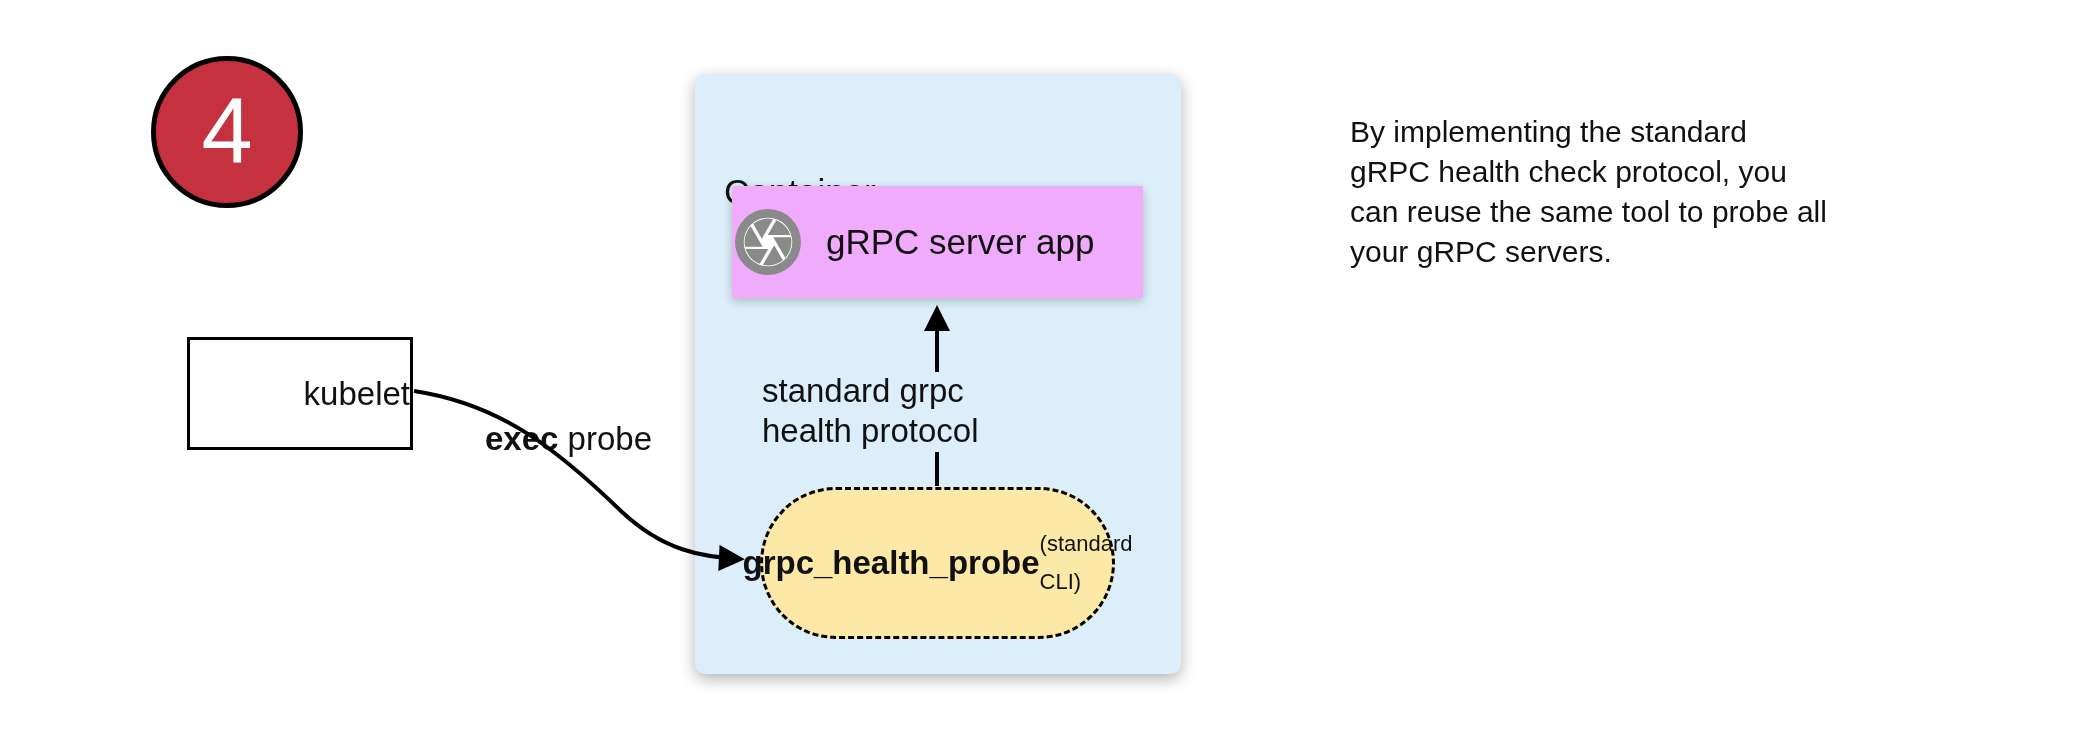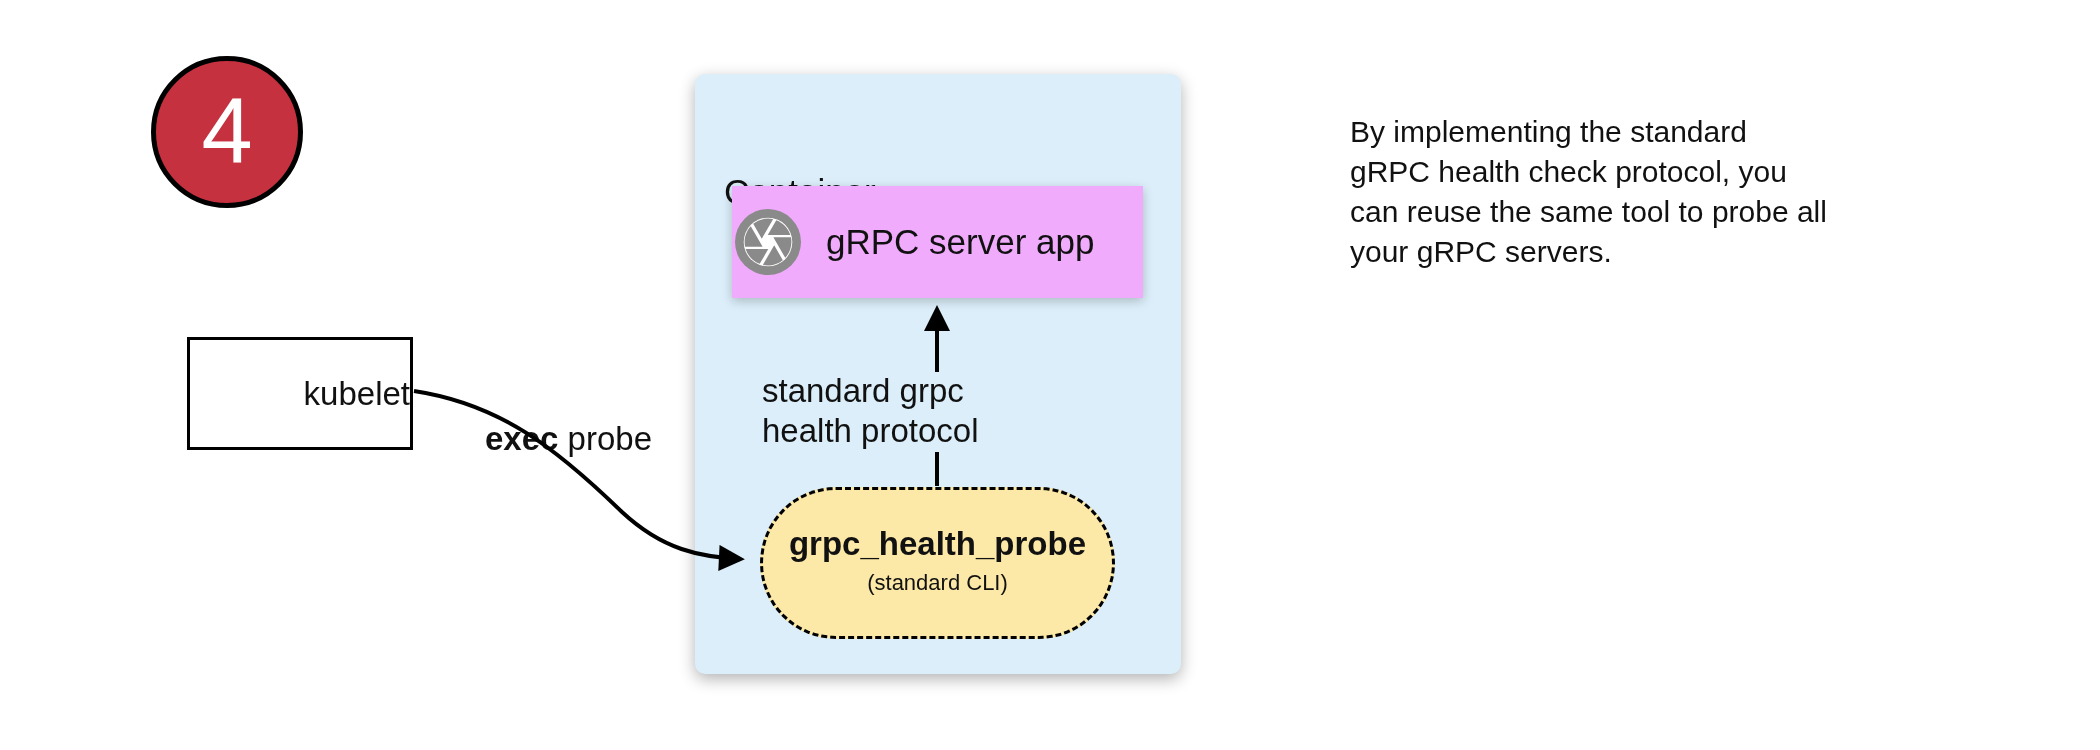--- a/index.html
+++ b/index.html
@@ -94,21 +94,21 @@
 
   
   .probe-box {
     position: absolute;
     left: 65px; top: 413px;
     width: 355px; height: 152px;
     box-sizing: border-box;
     background: #fce9a8;
     border: 3px dashed #000;
     border-radius: 76px;
-    display: flex; flex-direction: column;
+    display: flex; 
     align-items: center; justify-content: center;
   }
   .probe-box .title { font-weight: bold; font-size: 33px; line-height: 40px; }
   .probe-box .subtitle { font-size: 22px; line-height: 38px; }
 
   
   .note {
     position: absolute;
     left: 1322px; top: 112px;
     width: 600px;

